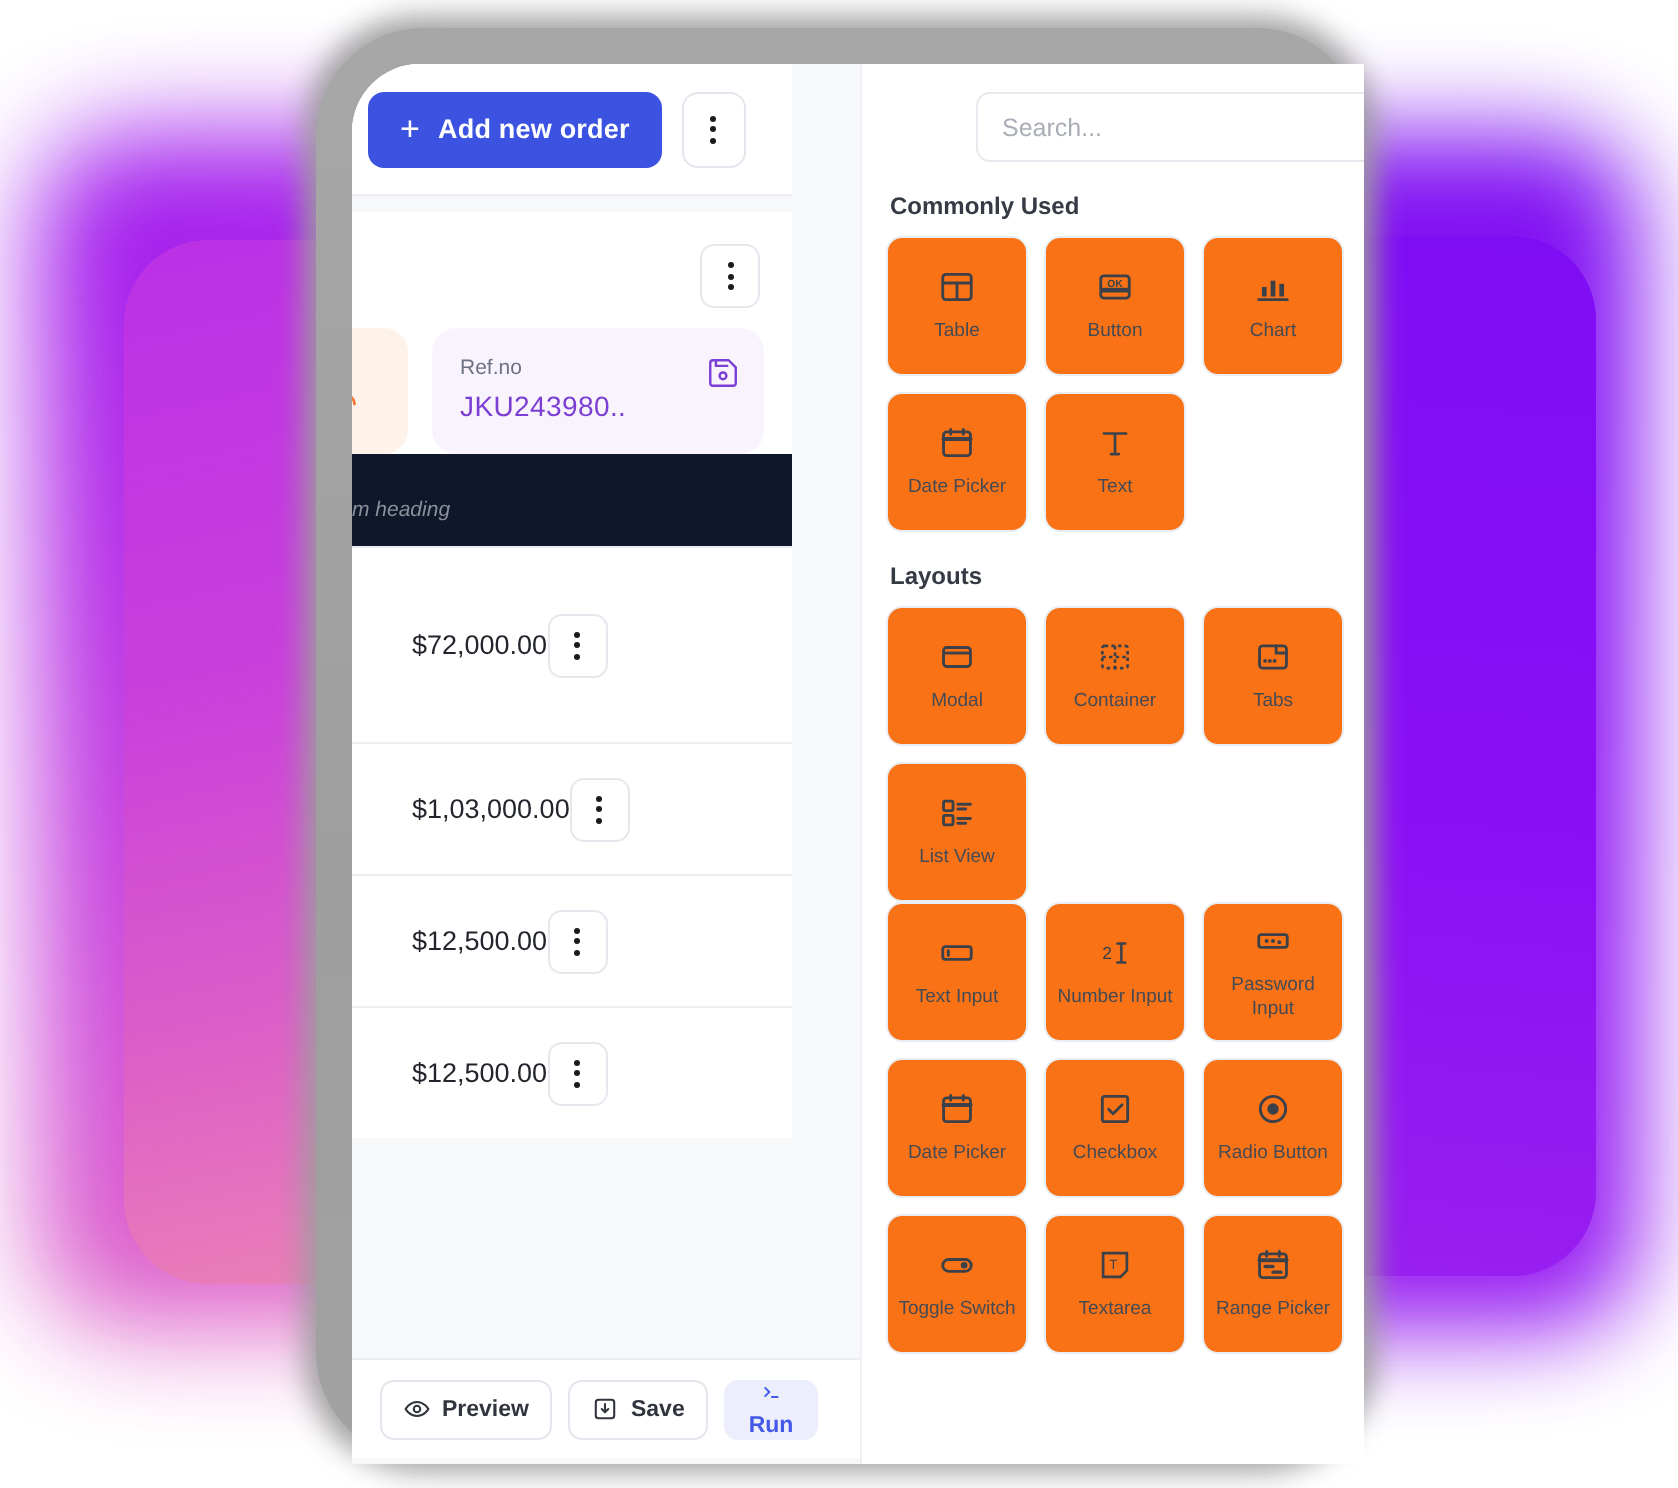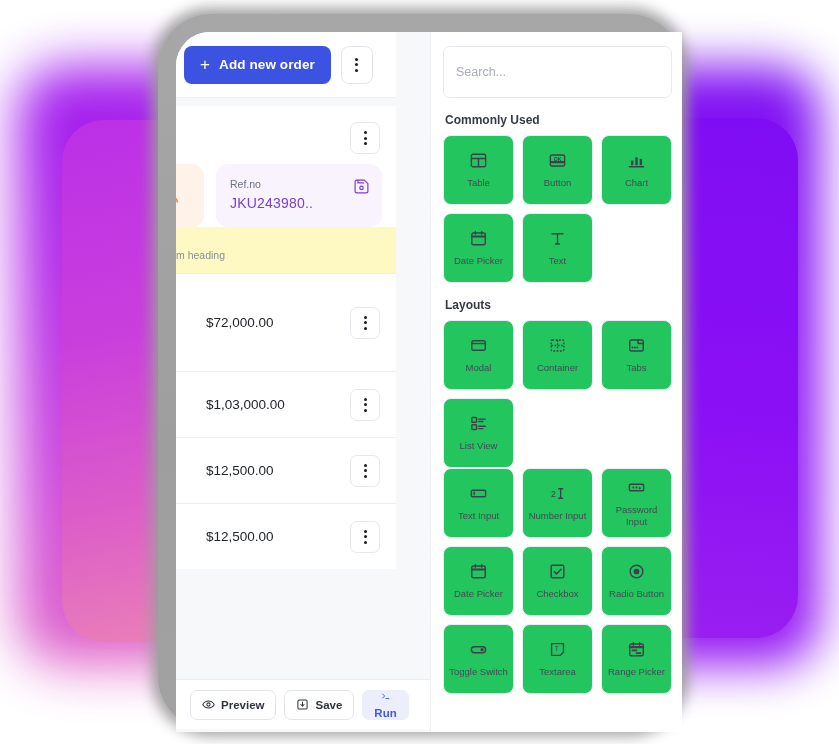--- a/index.html
+++ b/index.html
@@ -106,26 +106,26 @@
   .stat-row { display: flex; gap: 12px; padding: 0 14px 0 10px; }
   .stat-card { border-radius: 12px; padding: 12px 12px; flex: 1; min-width: 0; }
   .stat-orange { background: #fef2e9; flex: 0 0 58px; display: flex; align-items: center; justify-content: center; }
   .stat-purple {
     background: #f8f3fd; display: flex; align-items: flex-start;
     justify-content: space-between; gap: 20px; padding: 14px 12px 16px 14px;
   }
   .stat-label { font-size: 10.5px; color: #6d7280; margin-bottom: 5px; }
   .stat-value { font-size: 14px; color: #7b3fd4; font-weight: 400; letter-spacing: .2px; }
 
-  .section-heading { font-size: 10.5px; color: #8a8f99; padding: 22px 0 12px 40px; background: #fef9c3; }
+  .section-heading { font-size: 10.5px; color: #8a8f99; padding: 22px 0 12px 40px; background: #0f172a; font-style: italic; }
 
   .list { background: #fff; }
   .list-item {
     border-top: 1px solid #edeef2;
-    height: 66px; display: flex; align-items: center; justify-content: space-between;
+    height: 66px; display: flex; align-items: center; 
     padding: 0 16px 0 70px;
   }
   .list-item.tall { height: 98px; }
   .list-amount { font-size: 13.5px; color: #22252b; }
 
   .bottombar {
     position: absolute; left: 0; bottom: 3px; width: 100%;
     background: #fff; border-top: 1px solid #eceef2;
     height: 50px; display: flex; align-items: center; gap: 8px;
     padding-left: 14px;
@@ -140,35 +140,36 @@
 
   
   .panel {
     flex: 1 1 auto;
     background: #ffffff;
     border-left: 1px solid #eef0f3;
     padding: 14px 10px 0 12px;
     overflow: hidden;
   }
   .search {
-    width: 100%; height: 52px;
+    width: 100%; height: 35px;
     border: 1px solid #e7e9ee; border-radius: 7px;
     padding: 0 12px; font-size: 12.5px; color: #3a3d44;
     background: #fff; outline: none;
     font-family: "Liberation Sans", sans-serif;
+    margin-left: 45px;
   }
   .search::placeholder { color: #a9adb6; }
 
   .group-title {
     font-size: 12px; font-weight: 700; color: #353a44;
     margin: 15px 0 8px 2px;
   }
   .grid { display: grid; grid-template-columns: repeat(3, 1fr); gap: 8px; }
   .widget {
-    border: 1px solid #e9edf4; border-radius: 8px; background: #22c55e;
+    border: 1px solid #e9edf4; border-radius: 8px; background: #f97316;
     height: 70px; display: flex; flex-direction: column;
     align-items: center; justify-content: center; gap: 7px;
     padding: 4px 3px;
   }
   .widget .wlabel {
     font-size: 9.5px; color: #454a54; text-align: center; line-height: 1.25;
   }
   .widget svg { display: block; }
   .ico { color: #3c4149; }
 </style>

